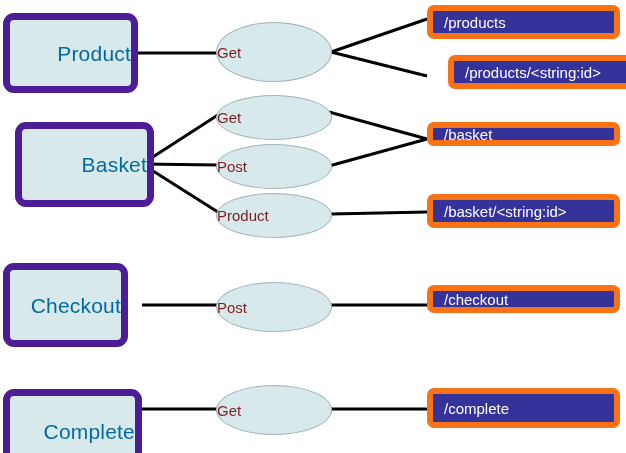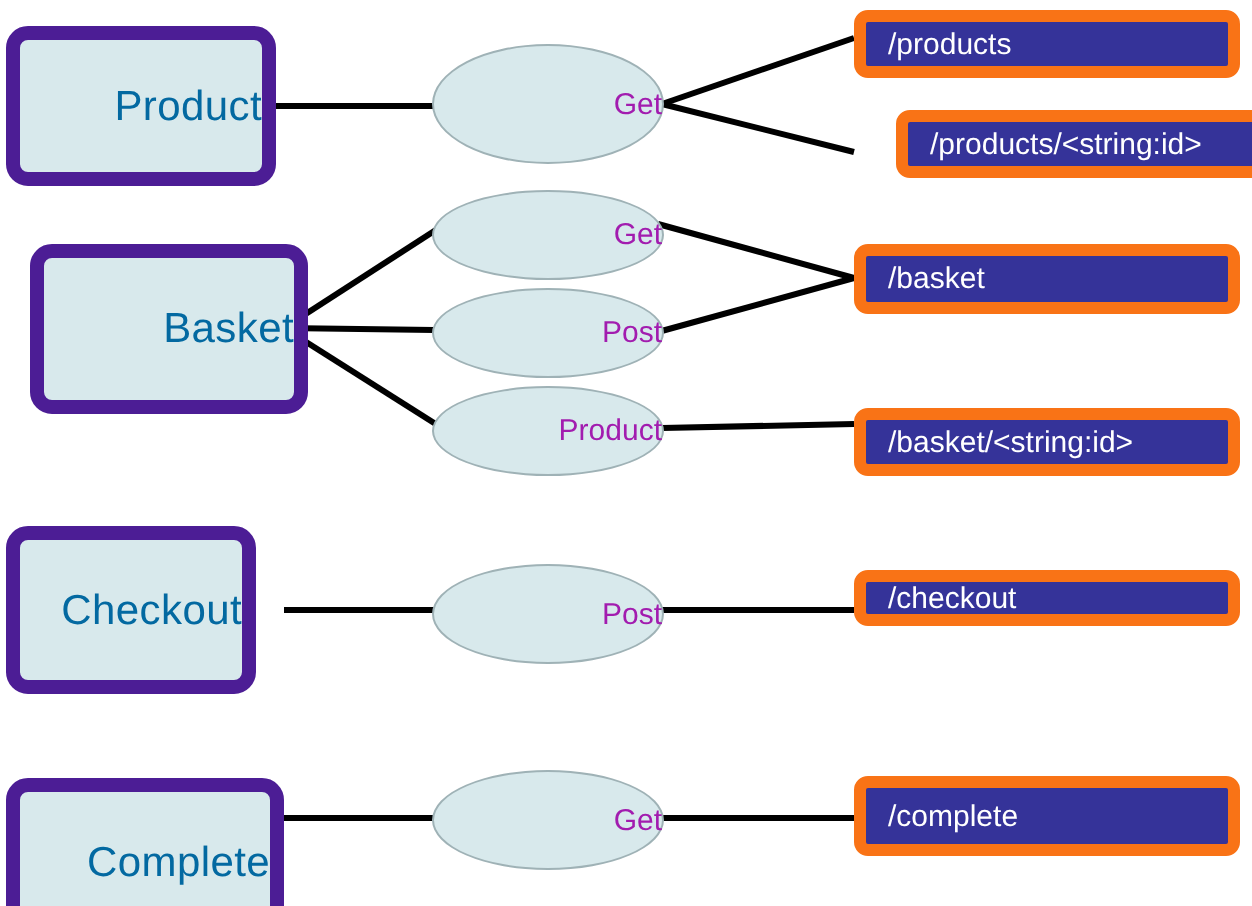--- a/index.html
+++ b/index.html
@@ -41,22 +41,22 @@
     justify-content: flex-end;
     color: #0369a1;
     font-size: 21px;
     letter-spacing: 0.2px;
   }
   
   .verb-node {
     background: #d8e9ec;
     border: 1px solid #9fb2b6;
     border-radius: 50%;
-    justify-content: flex-end;
-    color: #a21caf;
+    justify-content: flex-start;
+    color: #7f1d1d;
     font-size: 15px;
   }
   
   .route-node {
     background: #353399;
     border: 6px solid #f97316;
     border-radius: 7px;
     justify-content: flex-start;
     color: #ffffff;
     font-size: 15px;
@@ -122,24 +122,24 @@
         <span class="node-label">Get</span>
       </div>
     </div>
   <div id="route-layer">
       <div class="node route-node" style="left: 427px; top: 5px; width: 193px; height: 34px;">
         <span class="node-label">/products</span>
       </div>
       <div class="node route-node" style="left: 427px; top: 55px; width: 193px; height: 34px; margin-left: 21px;">
         <span class="node-label">/products/&lt;string:id&gt;</span>
       </div>
-      <div class="node route-node" style="left: 427px; top: 122px; width: 193px; height: 35px;">
+      <div class="node route-node" style="left: 427px; top: 122px; width: 193px; height: 24px;">
         <span class="node-label">/basket</span>
       </div>
-      <div class="node route-node" style="left: 427px; top: 204px; width: 193px; height: 34px;">
+      <div class="node route-node" style="left: 427px; top: 194px; width: 193px; height: 34px;">
         <span class="node-label">/basket/&lt;string:id&gt;</span>
       </div>
       <div class="node route-node" style="left: 427px; top: 285px; width: 193px; height: 28px;">
         <span class="node-label">/checkout</span>
       </div>
       <div class="node route-node" style="left: 427px; top: 388px; width: 193px; height: 40px;">
         <span class="node-label">/complete</span>
       </div>
     </div>
 

